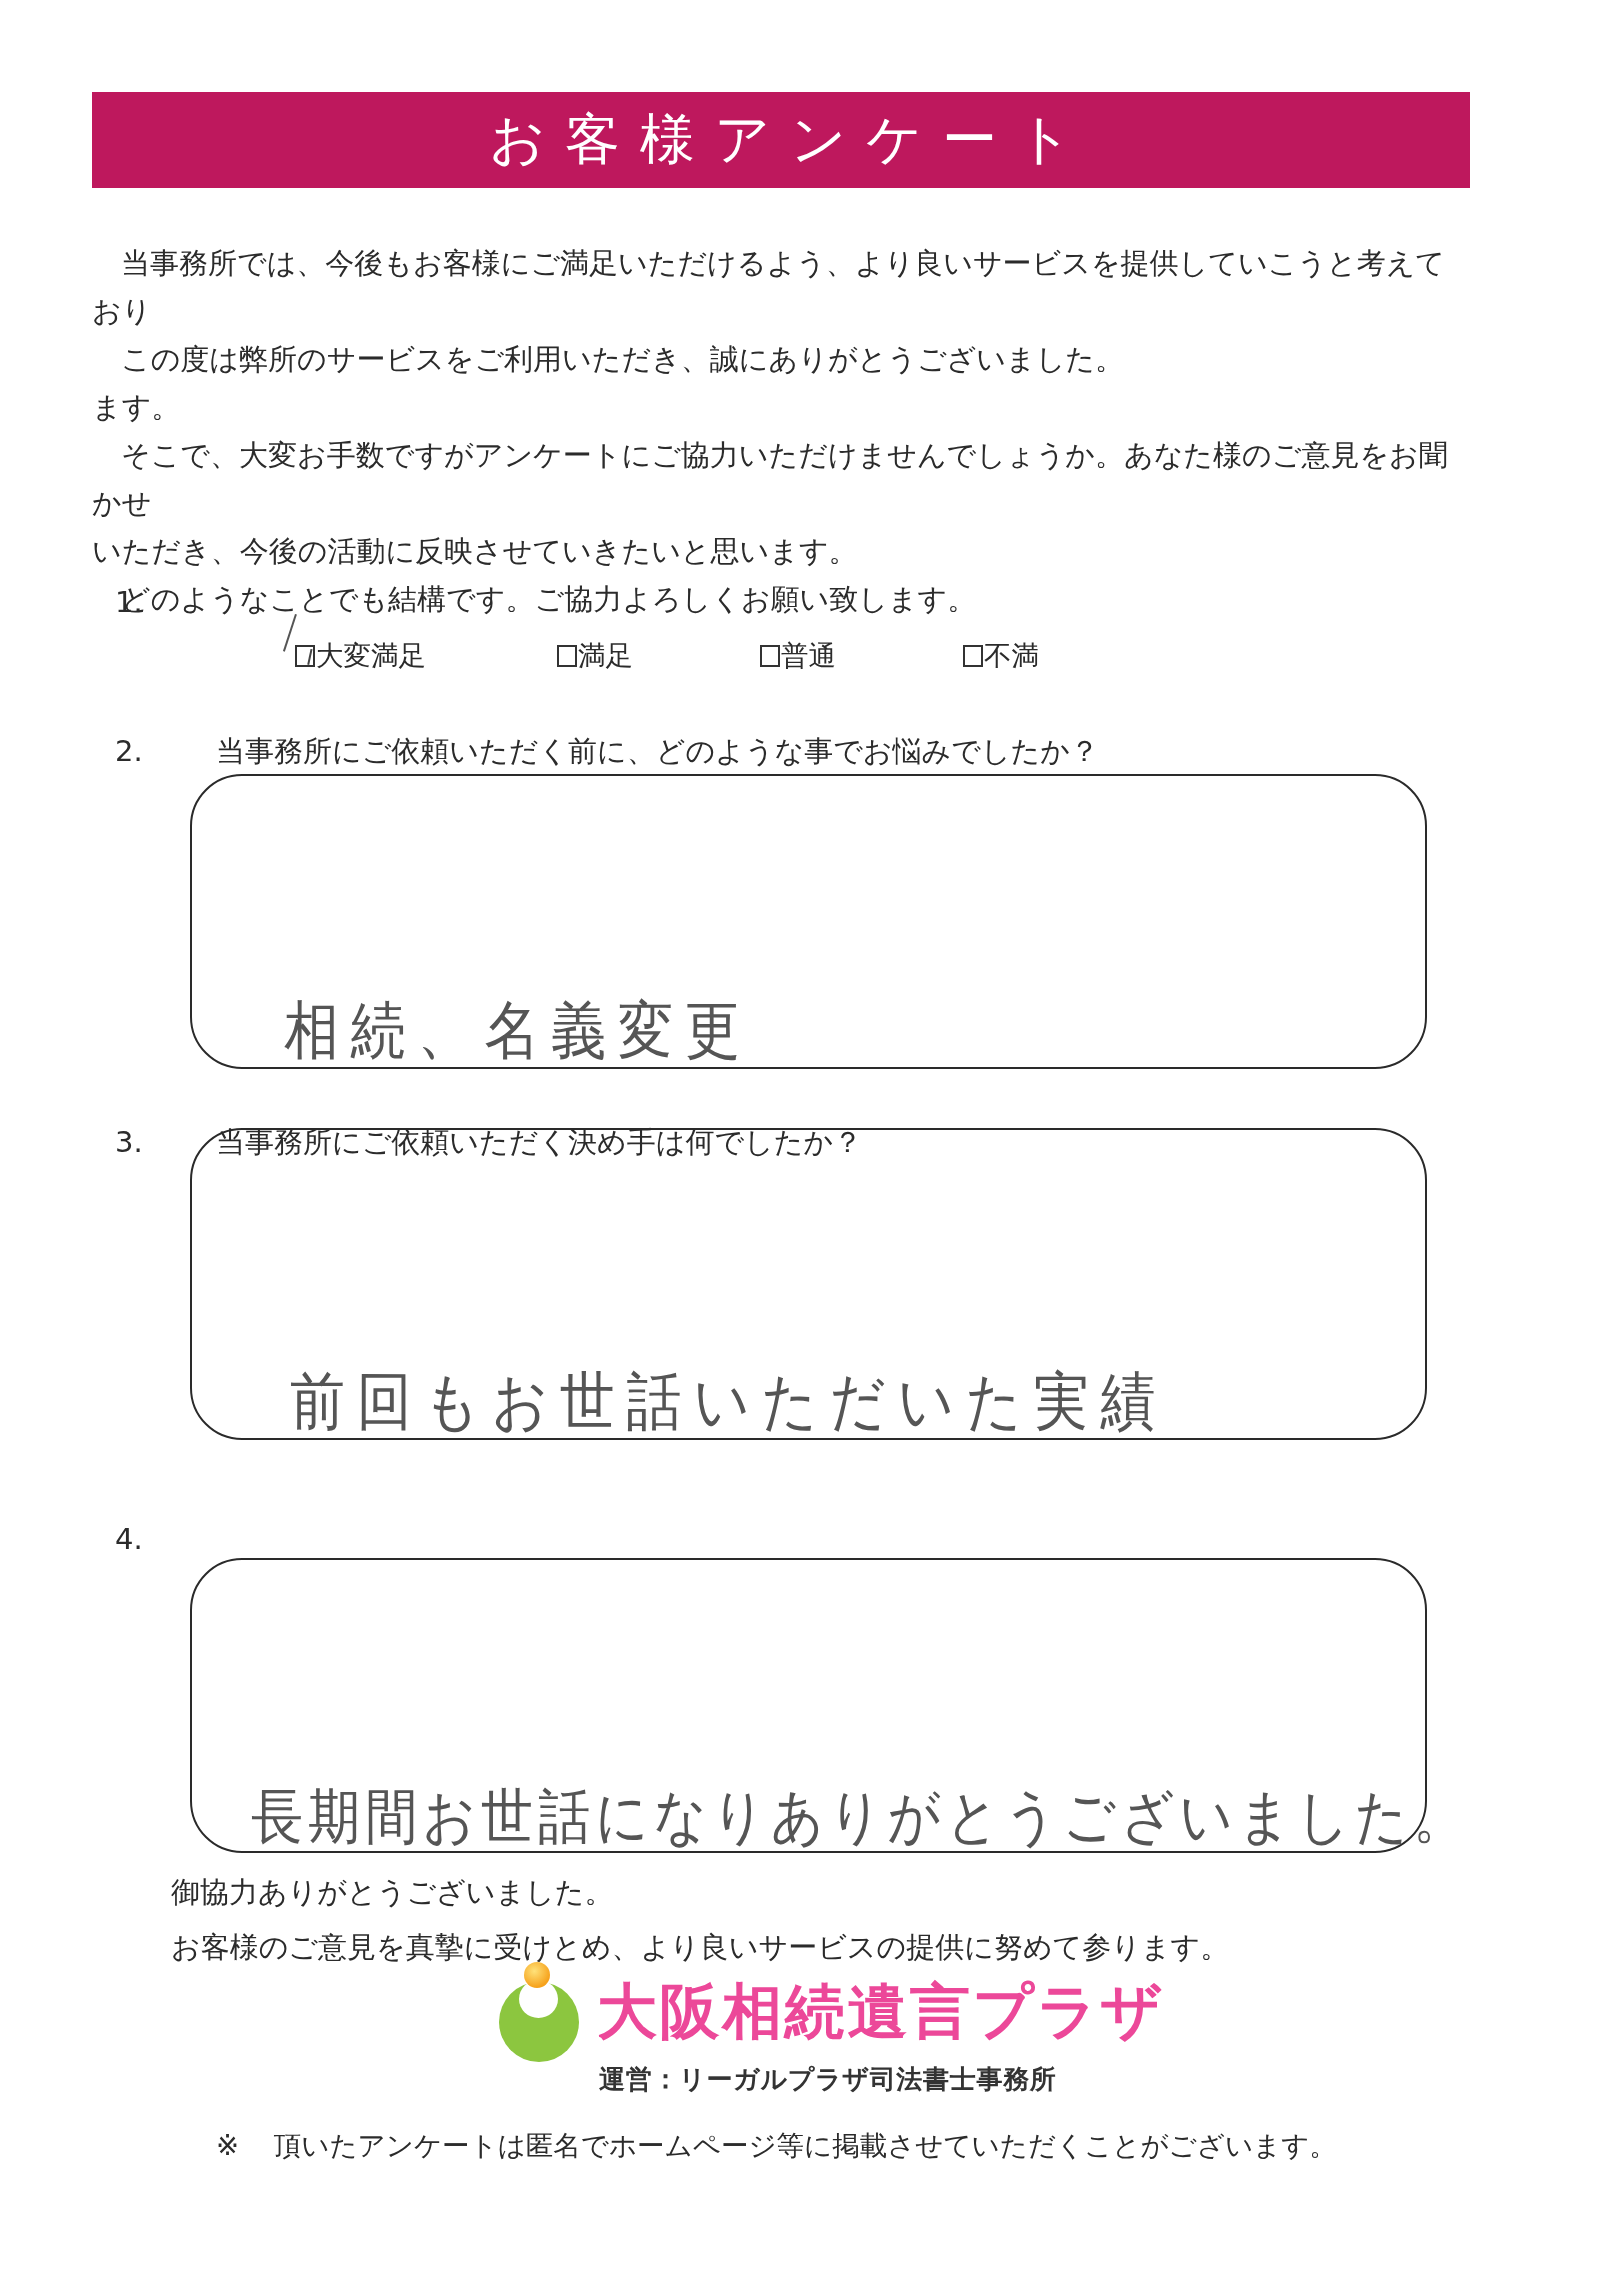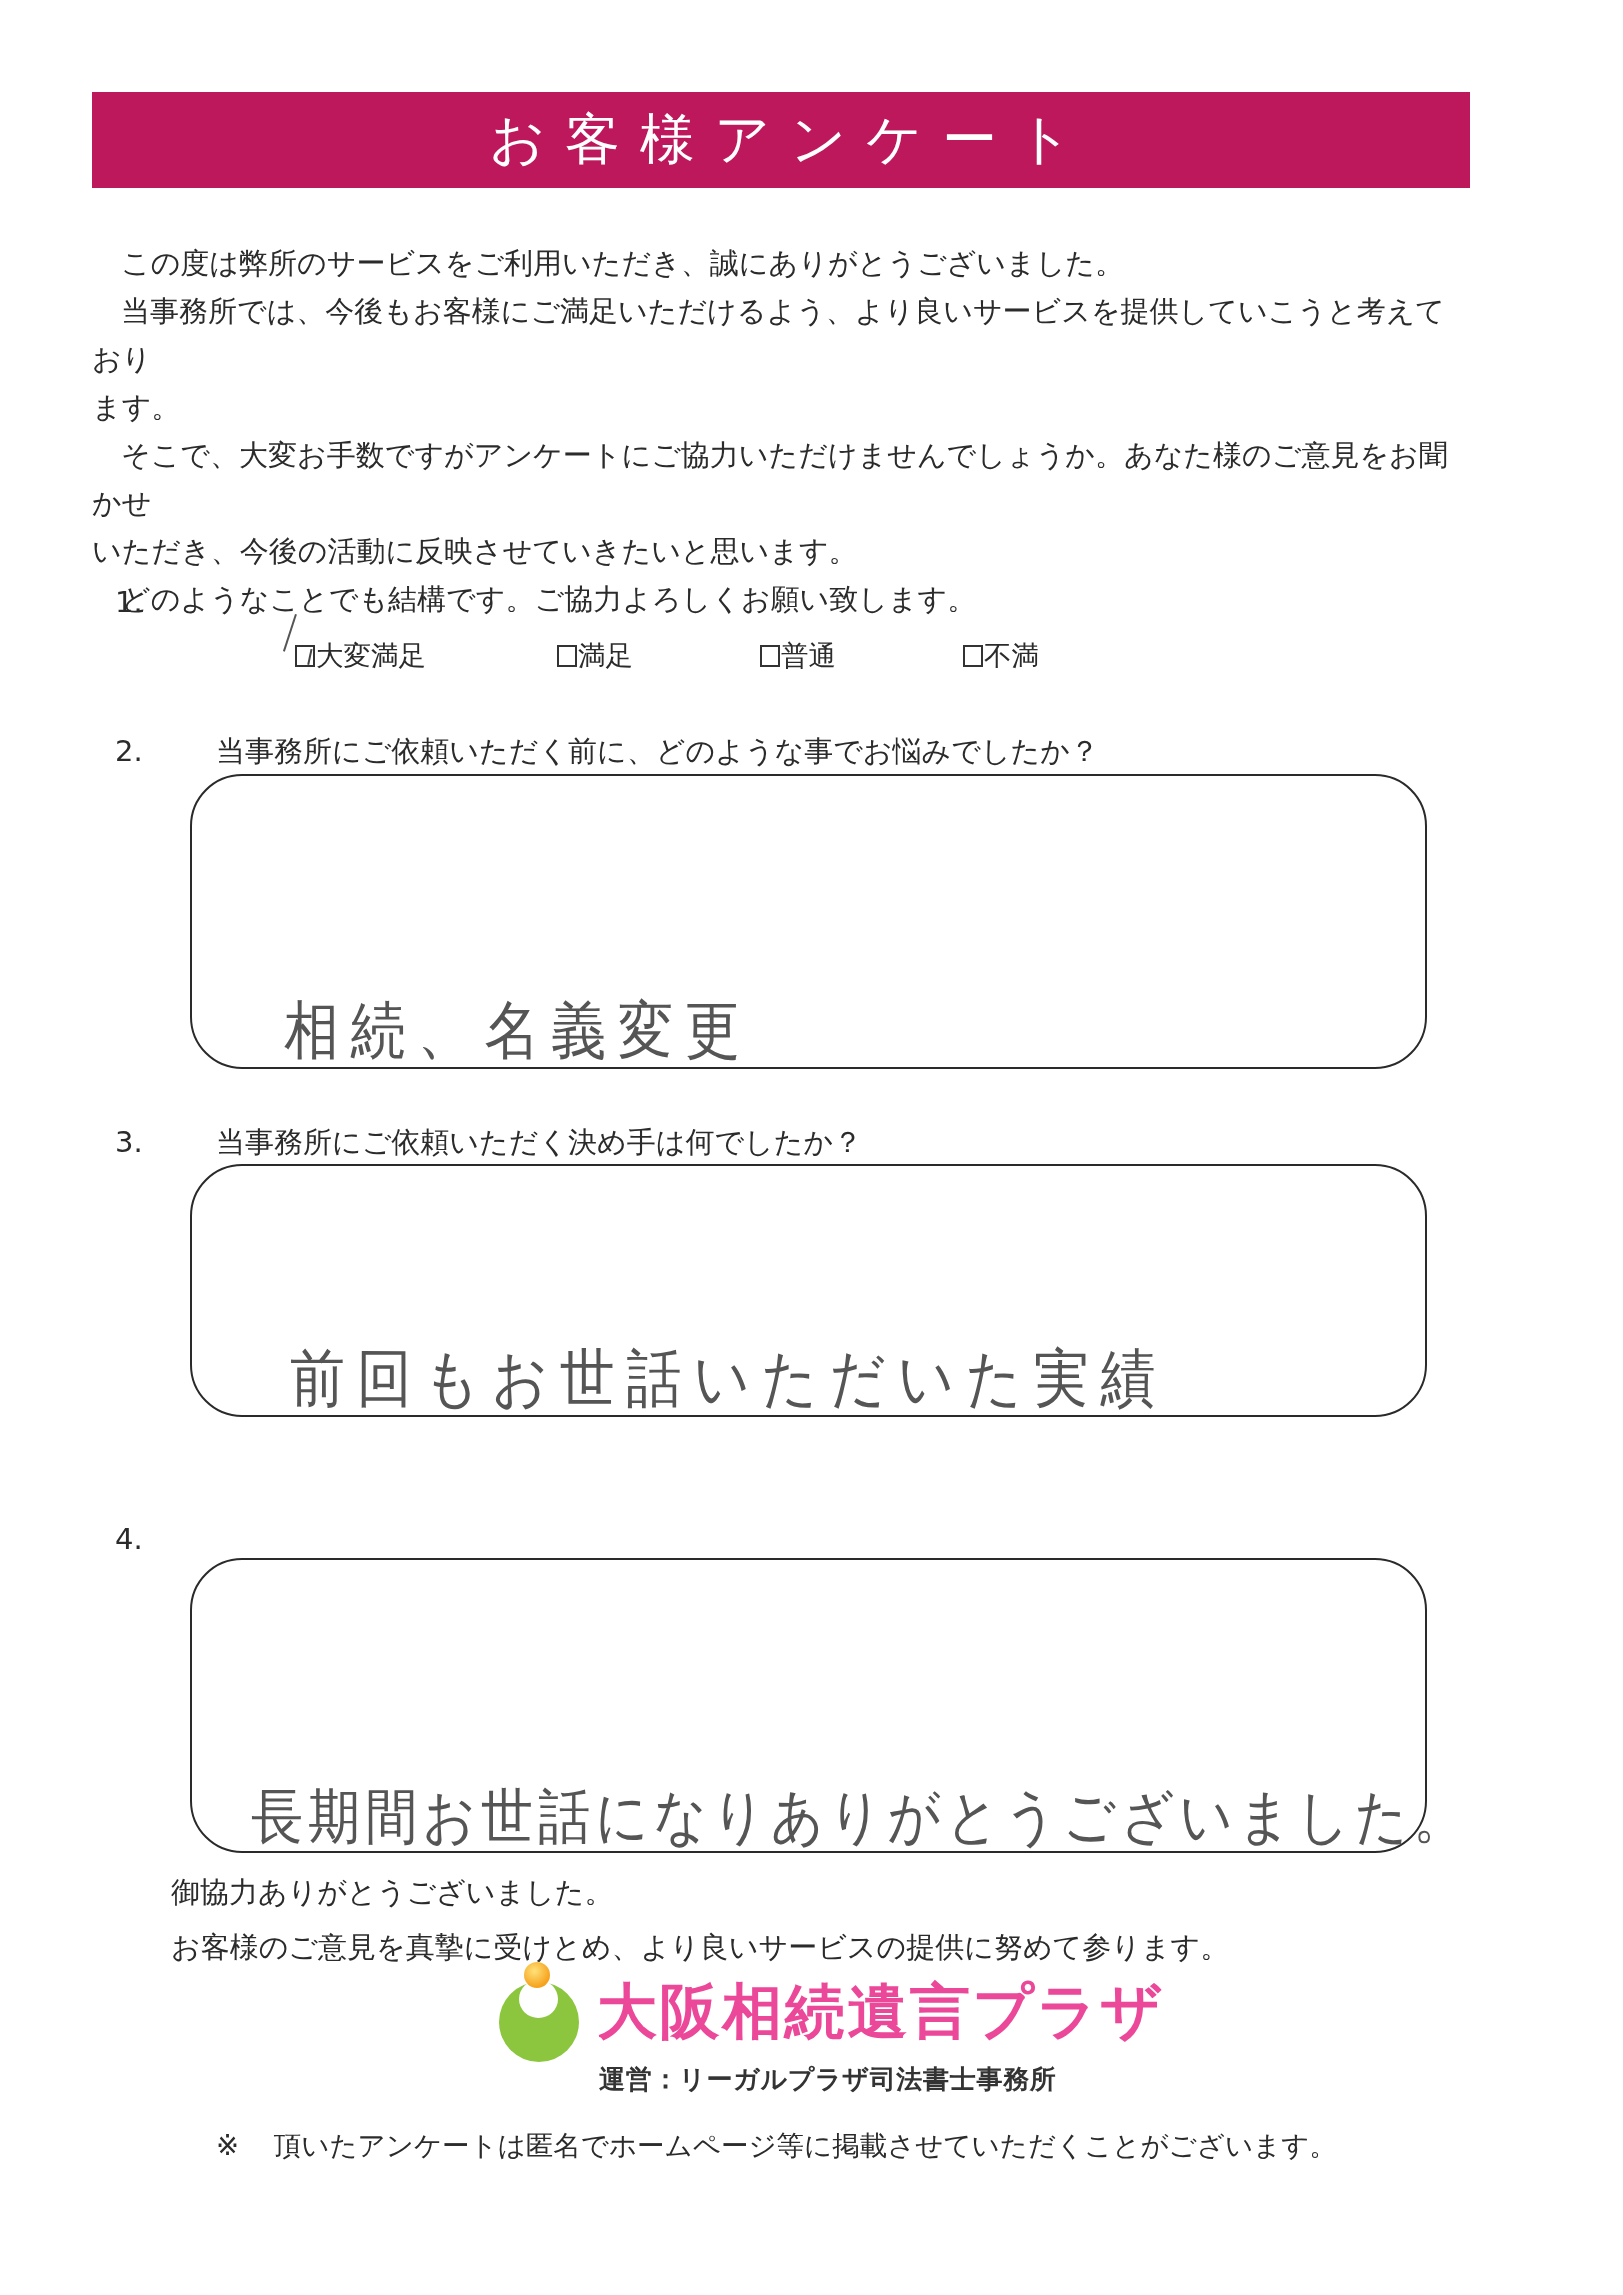--- a/index.html
+++ b/index.html
@@ -89,22 +89,22 @@
   .footnote .mark { margin-right:26px; }
 </style>
 </head>
 <body>
 
 <div class="banner">
   <span class="banner-title">お客様アンケート</span>
 </div>
 
 <div class="intro">
+  <p>当事務所では、今後もお客様にご満足いただけるよう、より良いサービスを提供していこうと考えており</p>
   <p>この度は弊所のサービスをご利用いただき、誠にありがとうございました。</p>
-  <p>当事務所では、今後もお客様にご満足いただけるよう、より良いサービスを提供していこうと考えており</p>
   <p class="cont">ます。</p>
   <p>そこで、大変お手数ですがアンケートにご協力いただけませんでしょうか。あなた様のご意見をお聞かせ</p>
   <p class="cont">いただき、今後の活動に反映させていきたいと思います。</p>
   <p>どのようなことでも結構です。ご協力よろしくお願い致します。</p>
 </div>
 
 <div class="q" style="top:583px;">
   <span class="q-num">1.</span>
 </div>
 <div class="check-stroke"></div>
@@ -132,21 +132,21 @@
   <span>当事務所にご依頼いただく前に、どのような事でお悩みでしたか？</span>
 </div>
 <div class="answer-box" style="top:774px; height:295px;">
   <span class="answer-text" style="left:92px;">相続、名義変更</span>
 </div>
 
 <div class="q" style="top:1123px;">
   <span class="q-num">3.</span>
   <span>当事務所にご依頼いただく決め手は何でしたか？</span>
 </div>
-<div class="answer-box" style="top:1164px; height:253px;">
+<div class="answer-box" style="top:1128px; height:312px;">
   <span class="answer-text" style="left:98px;">前回もお世話いただいた実績</span>
 </div>
 
 <div class="q" style="top:1520px;">
   <span class="q-num">4.</span>
 </div>
 <div class="answer-box" style="top:1558px; height:295px;padding-left:13px;">
   <span class="answer-text" style="left:59px; font-size:52px; letter-spacing:5.2px;">長期間お世話になりありがとうございました。</span>
 </div>
 

